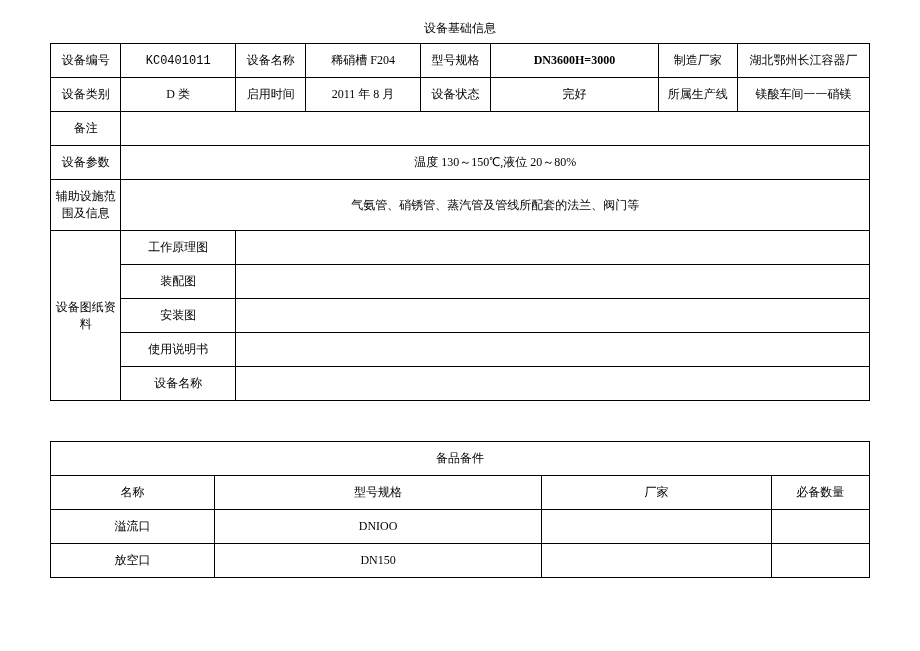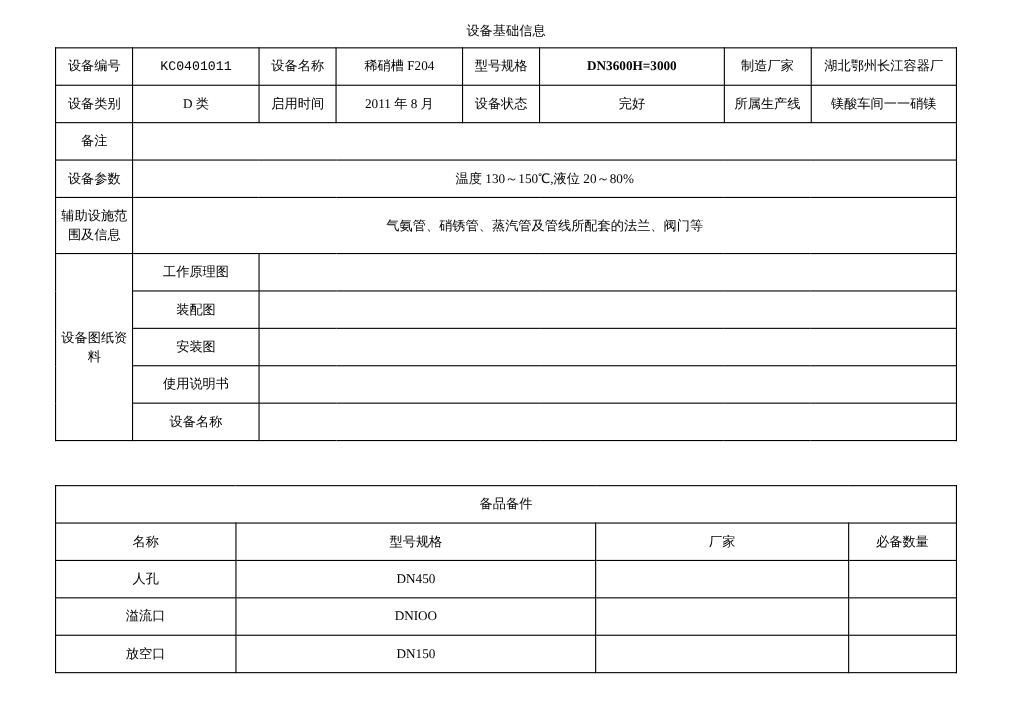--- a/index.html
+++ b/index.html
@@ -114,26 +114,20 @@
       <tr>
     <td colspan="4">备品备件</td>
   </tr>
   <tr>
     <td class="t2-col-name">名称</td>
     <td class="t2-col-spec">型号规格</td>
     <td class="t2-col-mfr">厂家</td>
     <td class="t2-col-qty">必备数量</td>
   </tr>
   <tr>
-    <td>人孔</td>
-    <td>DN450</td>
-    <td></td>
-    <td></td>
-  </tr>
-  <tr>
     <td>溢流口</td>
     <td>DNIOO</td>
     <td></td>
     <td></td>
   </tr>
   <tr>
     <td>放空口</td>
     <td>DN150</td>
     <td></td>
     <td></td>

